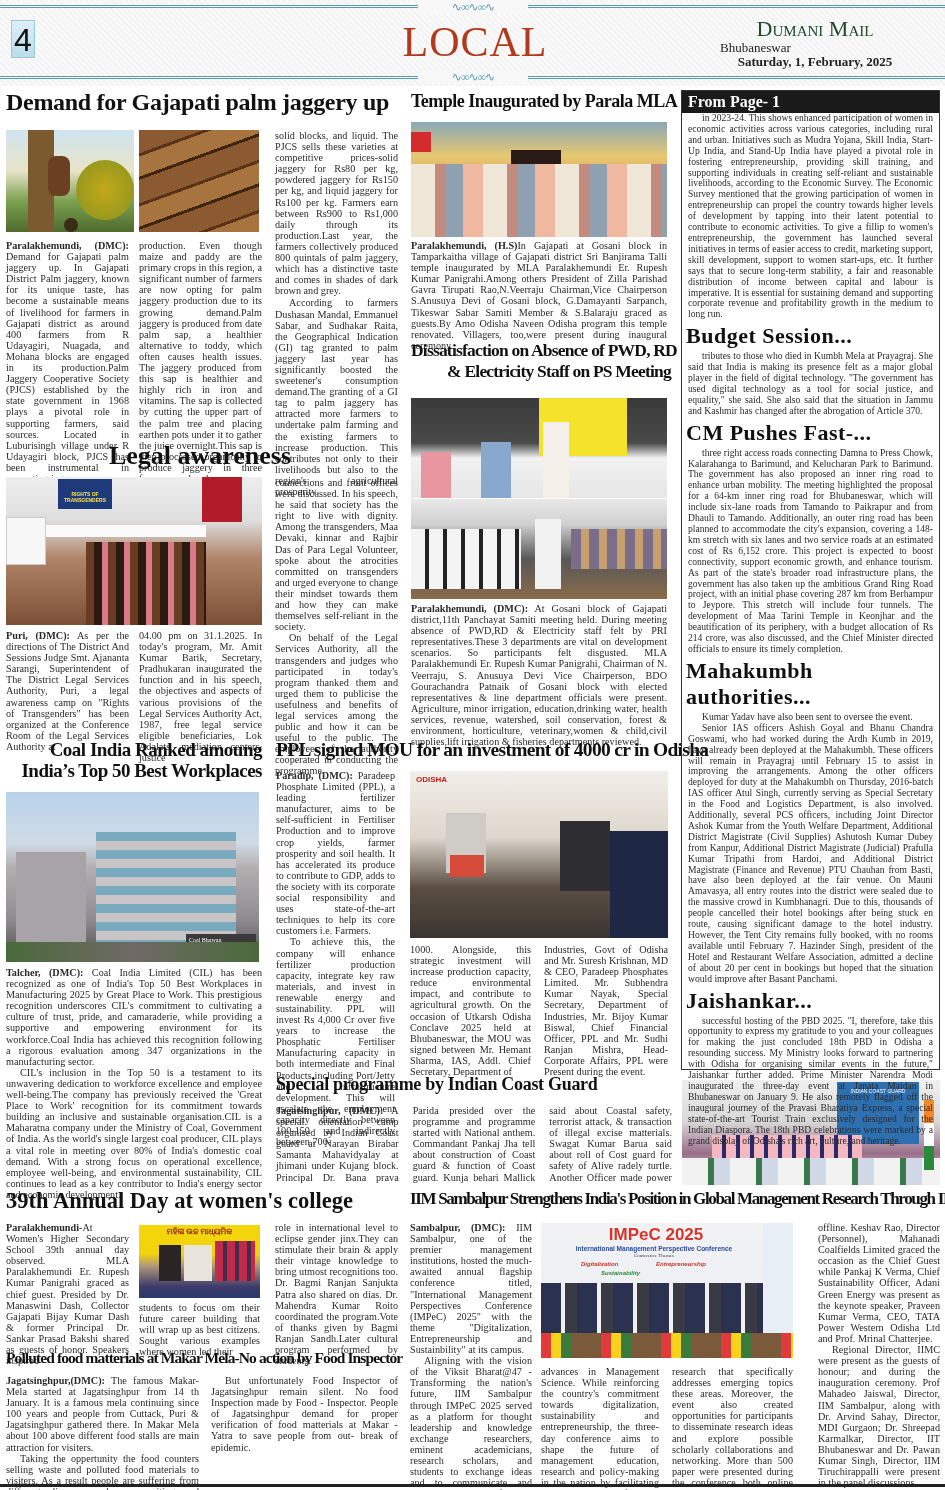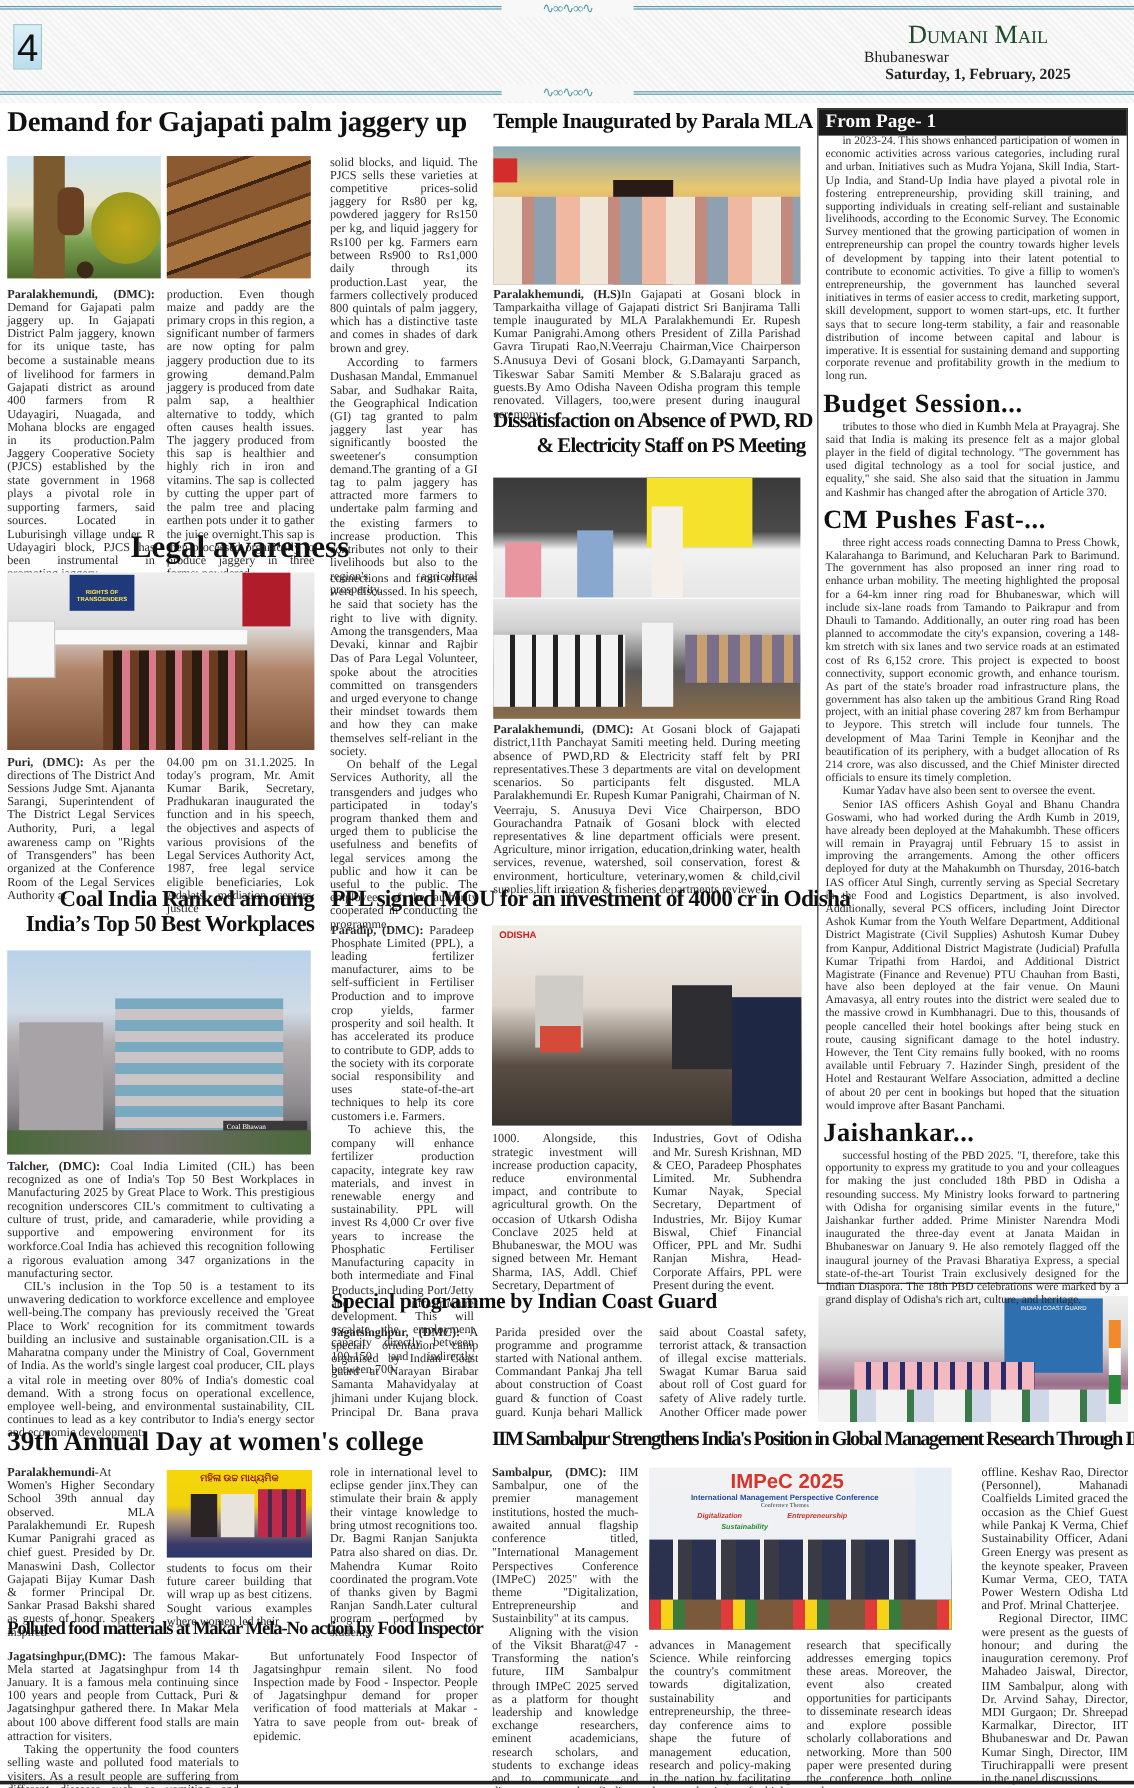--- a/index.html
+++ b/index.html
@@ -29,20 +29,21 @@
 .sp{font-size:9.6px;line-height:10.9px;padding:0 6px 0 6px;text-align:justify;text-indent:14px}
 .bottom-rule{left:0;top:1484px;width:945px;height:3px;background:#222}
 </style>
 </head>
 <body>
 
 <div id="masthead" class="abs">
   <div class="rule" style="top:5px"></div>
   <div class="orn" style="top:0">∿∞∿∞∿</div>
   <div id="page-num" class="abs">4</div>
+  <div id="section" class="abs">LOCAL</div>
   <div id="paper-name" class="abs">Dumani Mail</div>
   <div id="paper-city" class="abs">Bhubaneswar</div>
   <div id="paper-date" class="abs">Saturday, 1, February, 2025</div>
   <div class="rule" style="top:76px"></div>
   <div class="orn" style="top:70px">∿∞∿∞∿</div>
 </div>
 
 <div class="abs" style="left:6px;top:90px;width:392px">
   <h1 style="font-size:24px;white-space:nowrap;letter-spacing:-.3px">Demand for Gajapati palm jaggery up</h1>
 </div>
@@ -231,20 +232,21 @@
   </div>
   <div>
     <div class="sh">Budget Session...</div>
     <p class="sp">tributes to those who died in Kumbh Mela at Prayagraj. She said that India is making its presence felt as a major global player in the field of digital technology. "The government has used digital technology as a tool for social justice, and equality," she said. She also said that the situation in Jammu and Kashmir has changed after the abrogation of Article 370.</p>
   </div>
   <div>
     <div class="sh">CM Pushes Fast-...</div>
     <p class="sp">three right access roads connecting Damna to Press Chowk, Kalarahanga to Barimund, and Kelucharan Park to Barimund. The government has also proposed an inner ring road to enhance urban mobility. The meeting highlighted the proposal for a 64-km inner ring road for Bhubaneswar, which will include six-lane roads from Tamando to Paikrapur and from Dhauli to Tamando. Additionally, an outer ring road has been planned to accommodate the city's expansion, covering a 148-km stretch with six lanes and two service roads at an estimated cost of Rs 6,152 crore. This project is expected to boost connectivity, support economic growth, and enhance tourism. As part of the state's broader road infrastructure plans, the government has also taken up the ambitious Grand Ring Road project, with an initial phase covering 287 km from Berhampur to Jeypore. This stretch will include four tunnels. The development of Maa Tarini Temple in Keonjhar and the beautification of its periphery, with a budget allocation of Rs 214 crore, was also discussed, and the Chief Minister directed officials to ensure its timely completion.</p>
   </div>
   <div>
+    <div class="sh">Mahakumbh authorities...</div>
     <p class="sp">Kumar Yadav have also been sent to oversee the event.</p>
     <p class="sp">Senior IAS officers Ashish Goyal and Bhanu Chandra Goswami, who had worked during the Ardh Kumb in 2019, have already been deployed at the Mahakumbh. These officers will remain in Prayagraj until February 15 to assist in improving the arrangements. Among the other officers deployed for duty at the Mahakumbh on Thursday, 2016-batch IAS officer Atul Singh, currently serving as Special Secretary in the Food and Logistics Department, is also involved. Additionally, several PCS officers, including Joint Director Ashok Kumar from the Youth Welfare Department, Additional District Magistrate (Civil Supplies) Ashutosh Kumar Dubey from Kanpur, Additional District Magistrate (Judicial) Prafulla Kumar Tripathi from Hardoi, and Additional District Magistrate (Finance and Revenue) PTU Chauhan from Basti, have also been deployed at the fair venue. On Mauni Amavasya, all entry routes into the district were sealed due to the massive crowd in Kumbhanagri. Due to this, thousands of people cancelled their hotel bookings after being stuck en route, causing significant damage to the hotel industry. However, the Tent City remains fully booked, with no rooms available until February 7. Hazinder Singh, president of the Hotel and Restaurant Welfare Association, admitted a decline of about 20 per cent in bookings but hoped that the situation would improve after Basant Panchami.</p>
   </div>
   <div>
     <div class="sh">Jaishankar...</div>
     <p class="sp">successful hosting of the PBD 2025. "I, therefore, take this opportunity to express my gratitude to you and your colleagues for making the just concluded 18th PBD in Odisha a resounding success. My Ministry looks forward to partnering with Odisha for organising similar events in the future," Jaishankar further added. Prime Minister Narendra Modi inaugurated the three-day event at Janata Maidan in Bhubaneswar on January 9. He also remotely flagged off the inaugural journey of the Pravasi Bharatiya Express, a special state-of-the-art Tourist Train exclusively designed for the Indian Diaspora. The 18th PBD celebrations were marked by a grand display of Odisha's rich art, culture, and heritage.</p>
   </div>
 </div>
 
 <div class="abs bottom-rule"></div>

